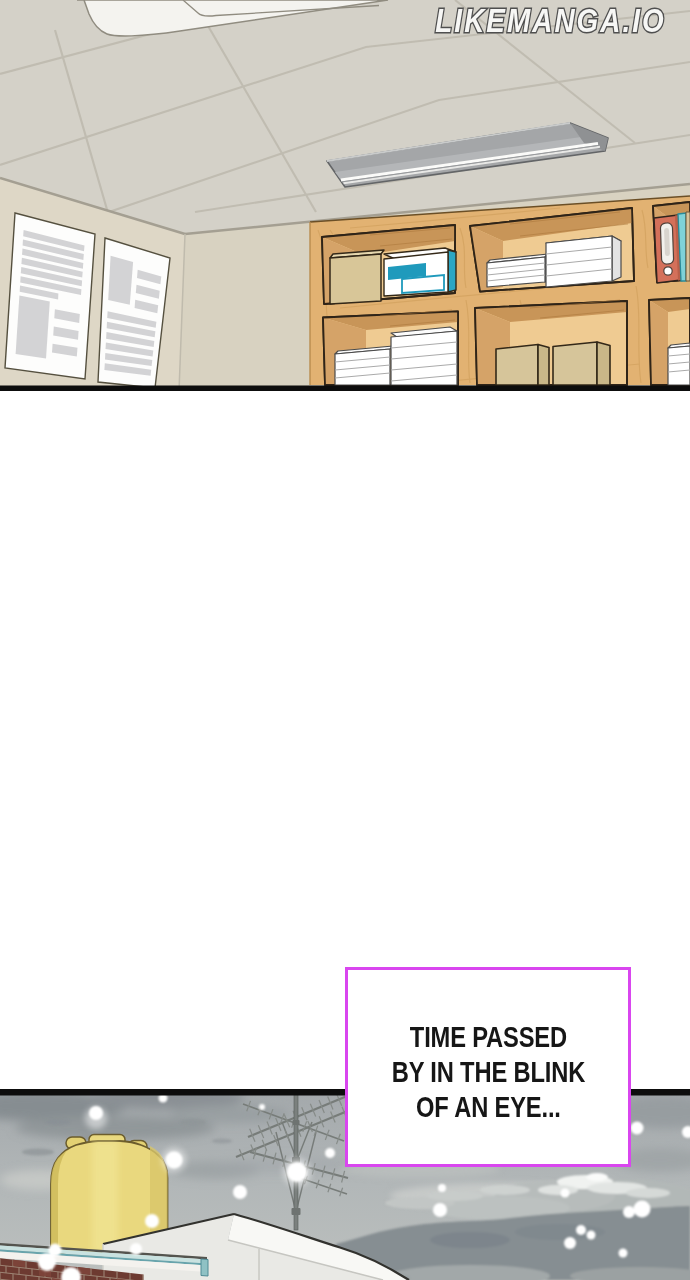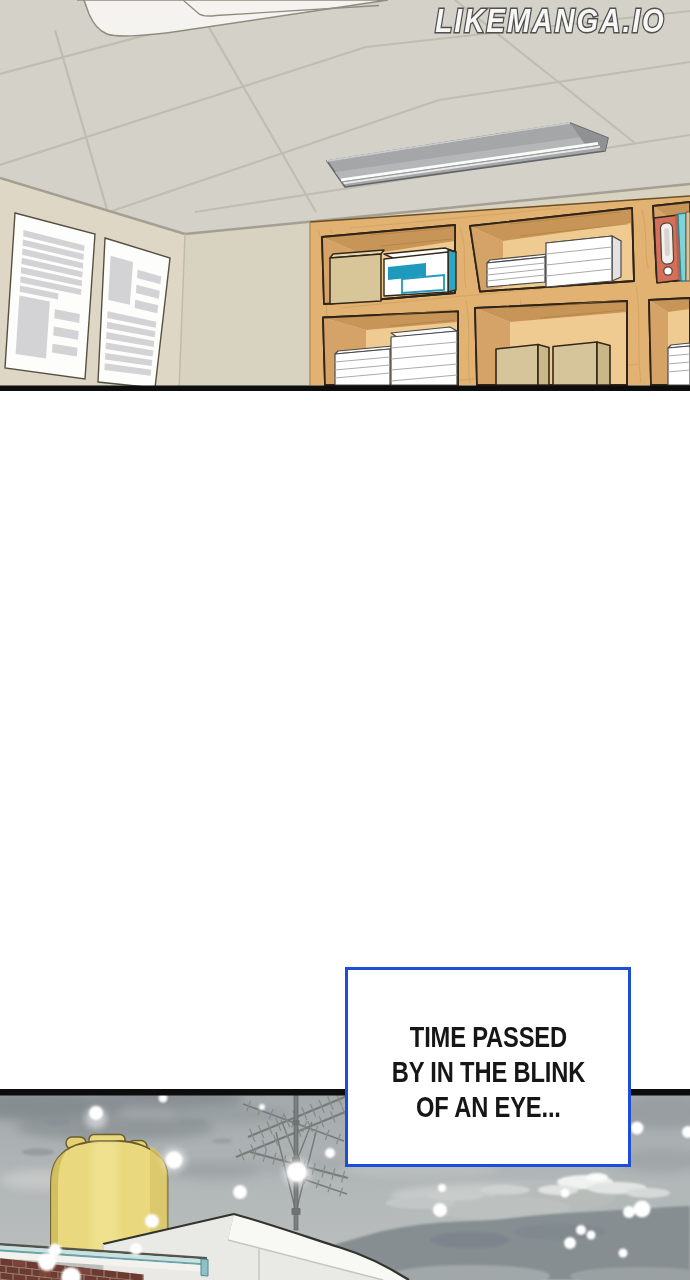--- a/index.html
+++ b/index.html
@@ -462,15 +462,15 @@
 <circle cx="174" cy="1160" r="12"></circle>
 <circle cx="96" cy="1118" r="11"></circle>
 </g>
 </g>
 
 <rect x="0" y="1089" width="690" height="6.5" fill="#0d0d0d"></rect>
 
 </g>
 </svg>
 
-<div class="abs" style="left:345px;top:967px;width:286px;height:200px;background:#ffffff;border:3px solid #1d4ed8;box-sizing:border-box;display:flex;align-items:center;justify-content:center;">
+<div class="abs" style="left:345px;top:967px;width:286px;height:200px;background:#ffffff;border:3px solid #d946ef;box-sizing:border-box;display:flex;align-items:center;justify-content:center;">
 <div style="font-size:30px;font-weight:bold;color:#161616;line-height:35px;text-align:center;transform:scaleX(0.79);letter-spacing:-0.2px;margin-top:9px;white-space:nowrap;">TIME PASSED<br>BY IN THE BLINK<br>OF AN EYE...</div>
 </div>
 
 </body></html>

